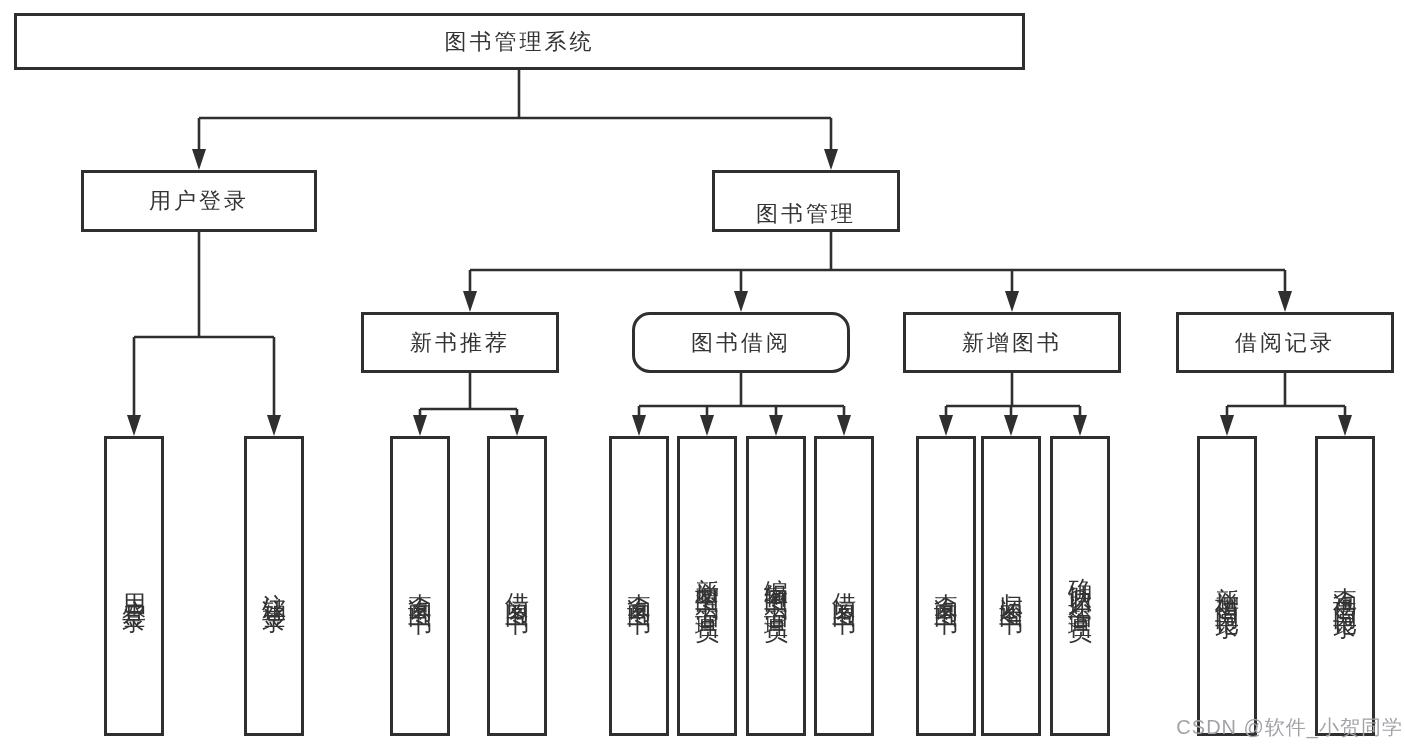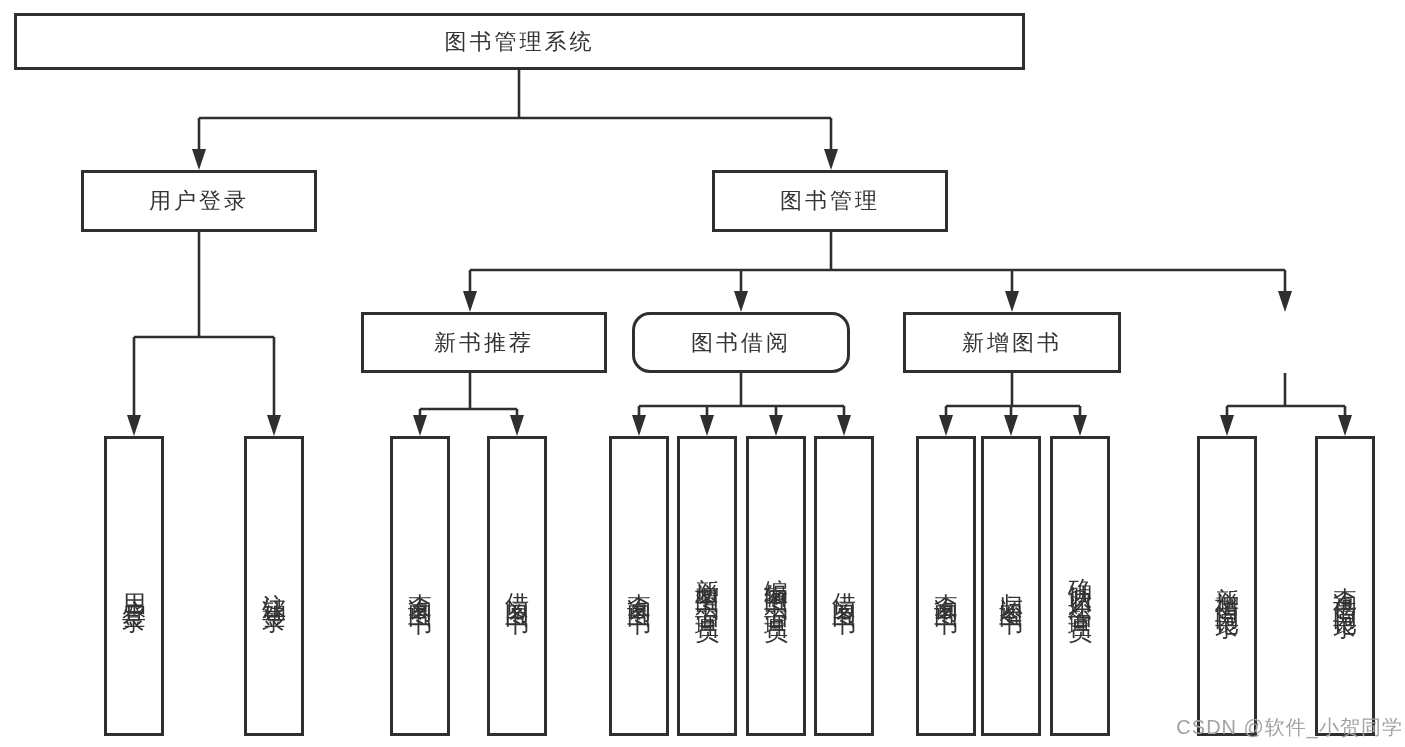--- a/index.html
+++ b/index.html
@@ -96,32 +96,35 @@
     </g>
   </svg>
 
   <div class="box" style="left:14px; top:13px; width:1011px; height:57px;">
     <span class="hlabel">图书管理系统</span>
   </div>
 
   <div class="box" style="left:81px; top:170px; width:236px; height:62px;">
     <span class="hlabel">用户登录</span>
   </div>
-  <div class="box" style="left:712px; top:170px; width:236px; height:62px;">
+  <div class="box" style="left:712px; top:170px; width:188px; height:62px;align-items:flex-end;">
     <span class="hlabel">图书管理</span>
   </div>
 
-  <div class="box" style="left:361px; top:312px; width:246px; height:61px;font-family:Liberation Mono, monospace;">
+  <div class="box" style="left:361px; top:312px; width:198px; height:61px;font-family:Liberation Mono, monospace;">
     <span class="hlabel">新书推荐</span>
   </div>
   <div class="box" style="left:632px; top:312px; width:218px; height:61px;border-radius:18px;">
     <span class="hlabel">图书借阅</span>
   </div>
   <div class="box" style="left:903px; top:312px; width:218px; height:61px;">
     <span class="hlabel">新增图书</span>
+  </div>
+  <div class="box" style="left:1176px; top:312px; width:218px; height:61px;">
+    <span class="hlabel">借阅记录</span>
   </div>
 
   <div class="box" style="left:104px; top:436px; width:60px; height:300px;">
     <span class="vlabel">用户登录</span>
   </div>
   <div class="box" style="left:244px; top:436px; width:60px; height:300px;">
     <span class="vlabel">注销登录</span>
   </div>
 
   <div class="box" style="left:390px; top:436px; width:60px; height:300px;">

